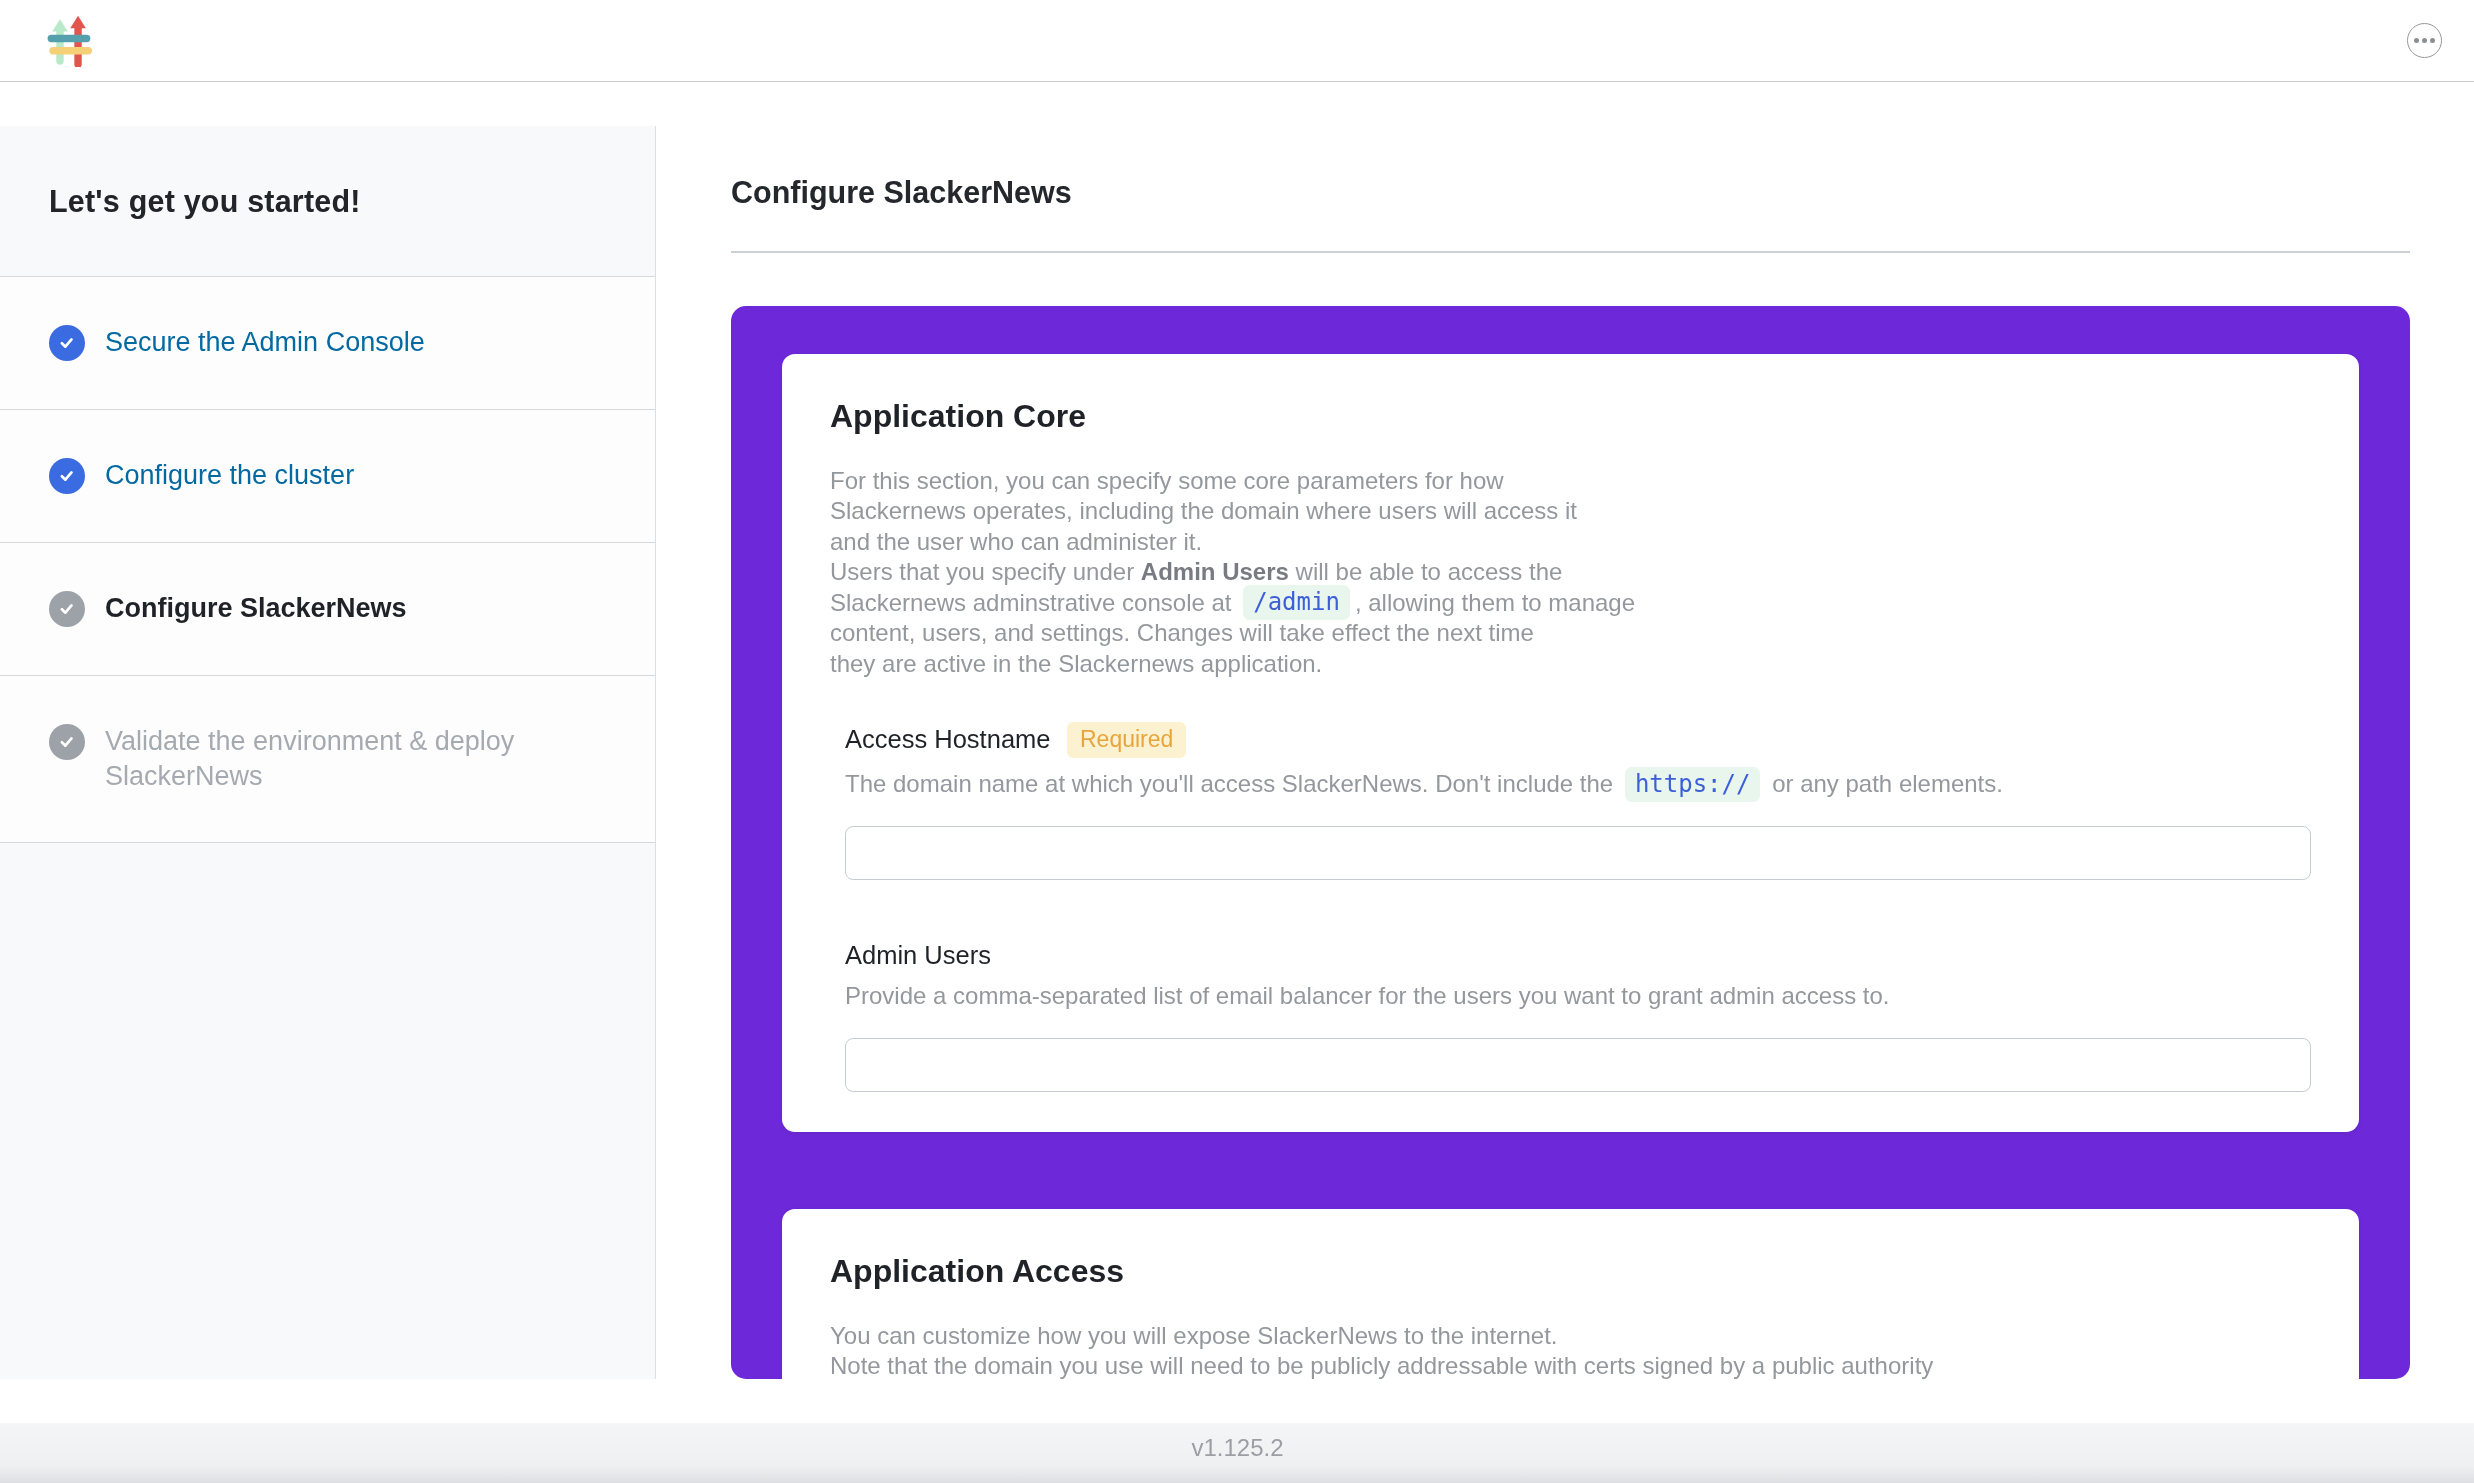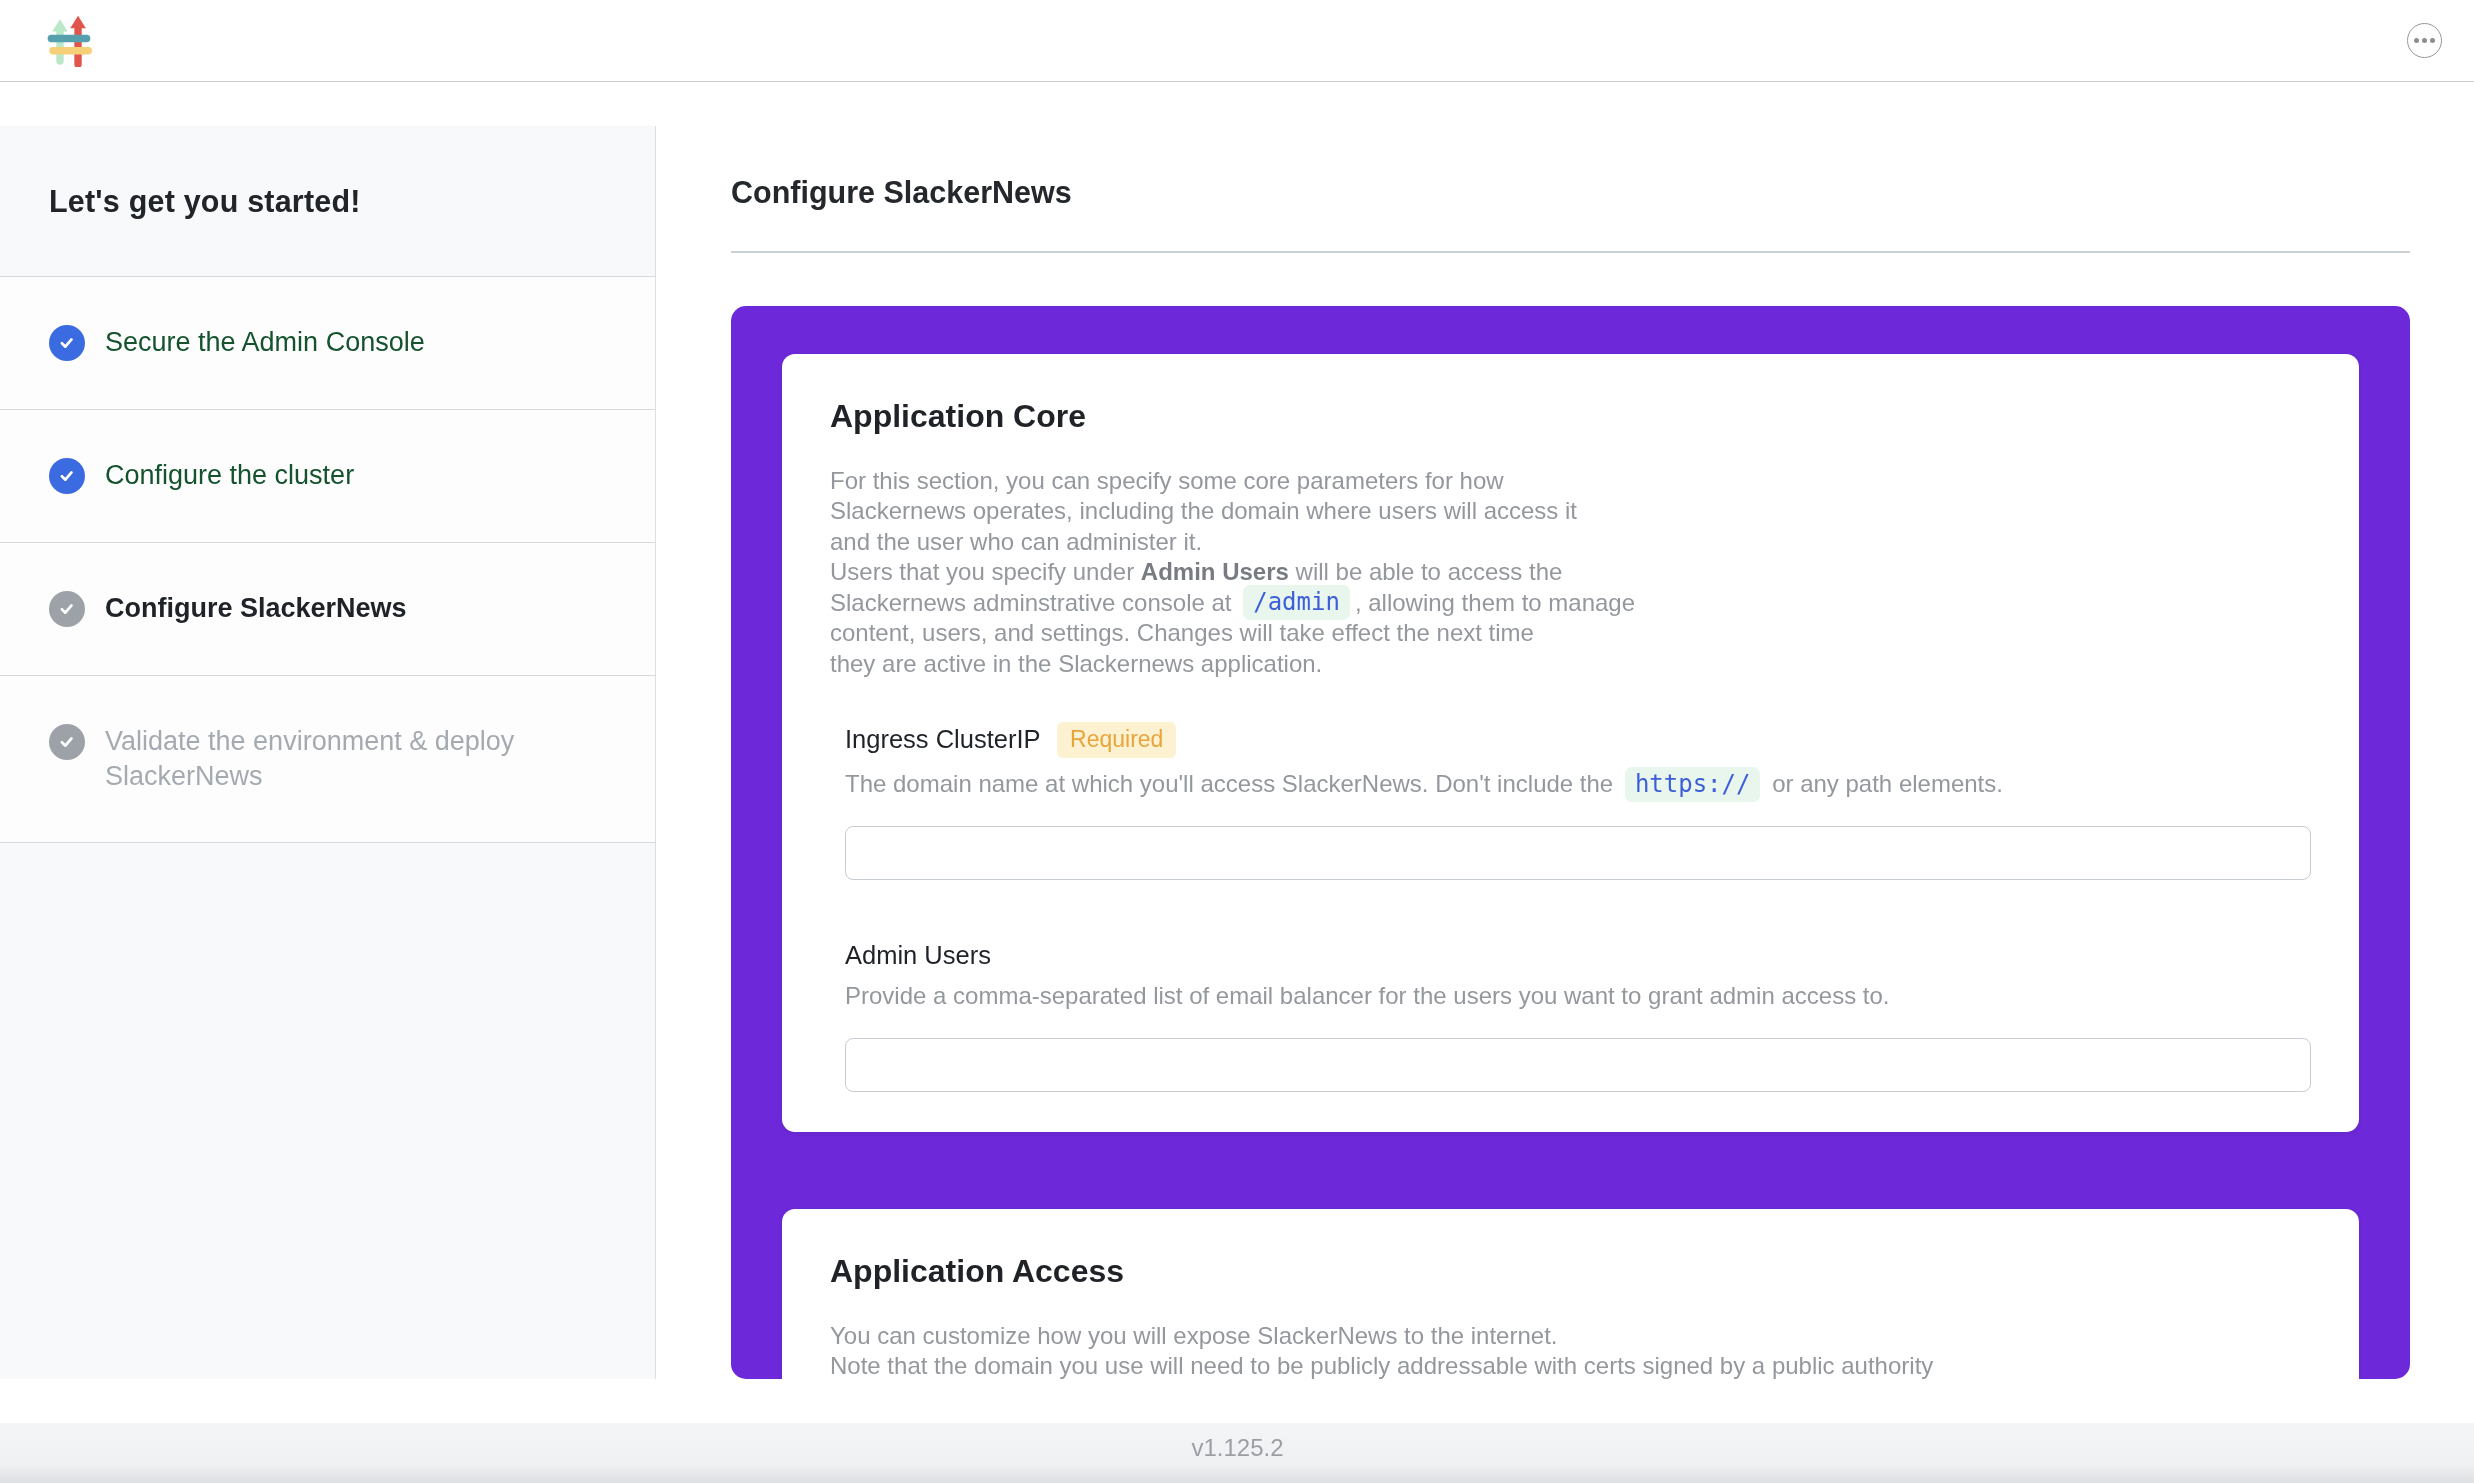--- a/index.html
+++ b/index.html
@@ -55,21 +55,21 @@
     cursor: pointer;
   }
   .check {
     width: 36px; height: 36px; border-radius: 50%;
     flex: 0 0 36px;
     display: flex; align-items: center; justify-content: center;
     background: #3b6be0;
   }
   .step.current .check, .step.upcoming .check { background: #9da2a8; }
   .check svg { width: 21.4px; height: 21.4px; display: block; }
-  .step-label { font-size: 27px; line-height: 35px; color: #14532d; }
+  .step-label { font-size: 27px; line-height: 35px; color: #0369a1; }
   .step.current .step-label { color: #1f2328; font-weight: 700; }
   .step.upcoming .step-label { color: #a5aab0; }
   .side-fill { flex: 1 1 auto; background: #f8f9fa; }
 
   
   .content {
     flex: 1 1 auto; min-width: 0;
     background: #ffffff;
     padding: 49px 65px 0 75px;
     display: flex; flex-direction: column;
@@ -208,21 +208,21 @@
       <div class="rule"></div>
 
       <div class="config-container">
 
         <section class="card">
           <h2>Application Core</h2>
           <p class="desc">For this section, you can specify some core parameters for how<br>Slackernews operates, including the domain where users will access it<br>and the user who can administer it.<br>Users that you specify under <strong>Admin Users</strong> will be able to access the<br>Slackernews adminstrative console at <code class="chip">/admin</code>, allowing them to manage<br>content, users, and settings. Changes will take effect the next time<br>they are active in the Slackernews application.</p>
 
           <div class="field">
             <div class="label-row">
-              <span class="f-label">Ingress ClusterIP</span>
+              <span class="f-label">Access Hostname</span>
               <span class="badge">Required</span>
             </div>
             <p class="help">The domain name at which you'll access SlackerNews. Don't include the <code class="chip">https://</code> or any path elements.</p>
             <input type="text" class="text-input" value="" style="">
           </div>
 
           <div class="field">
             <div class="label-row">
               <span class="f-label">Admin Users</span>
             </div>

